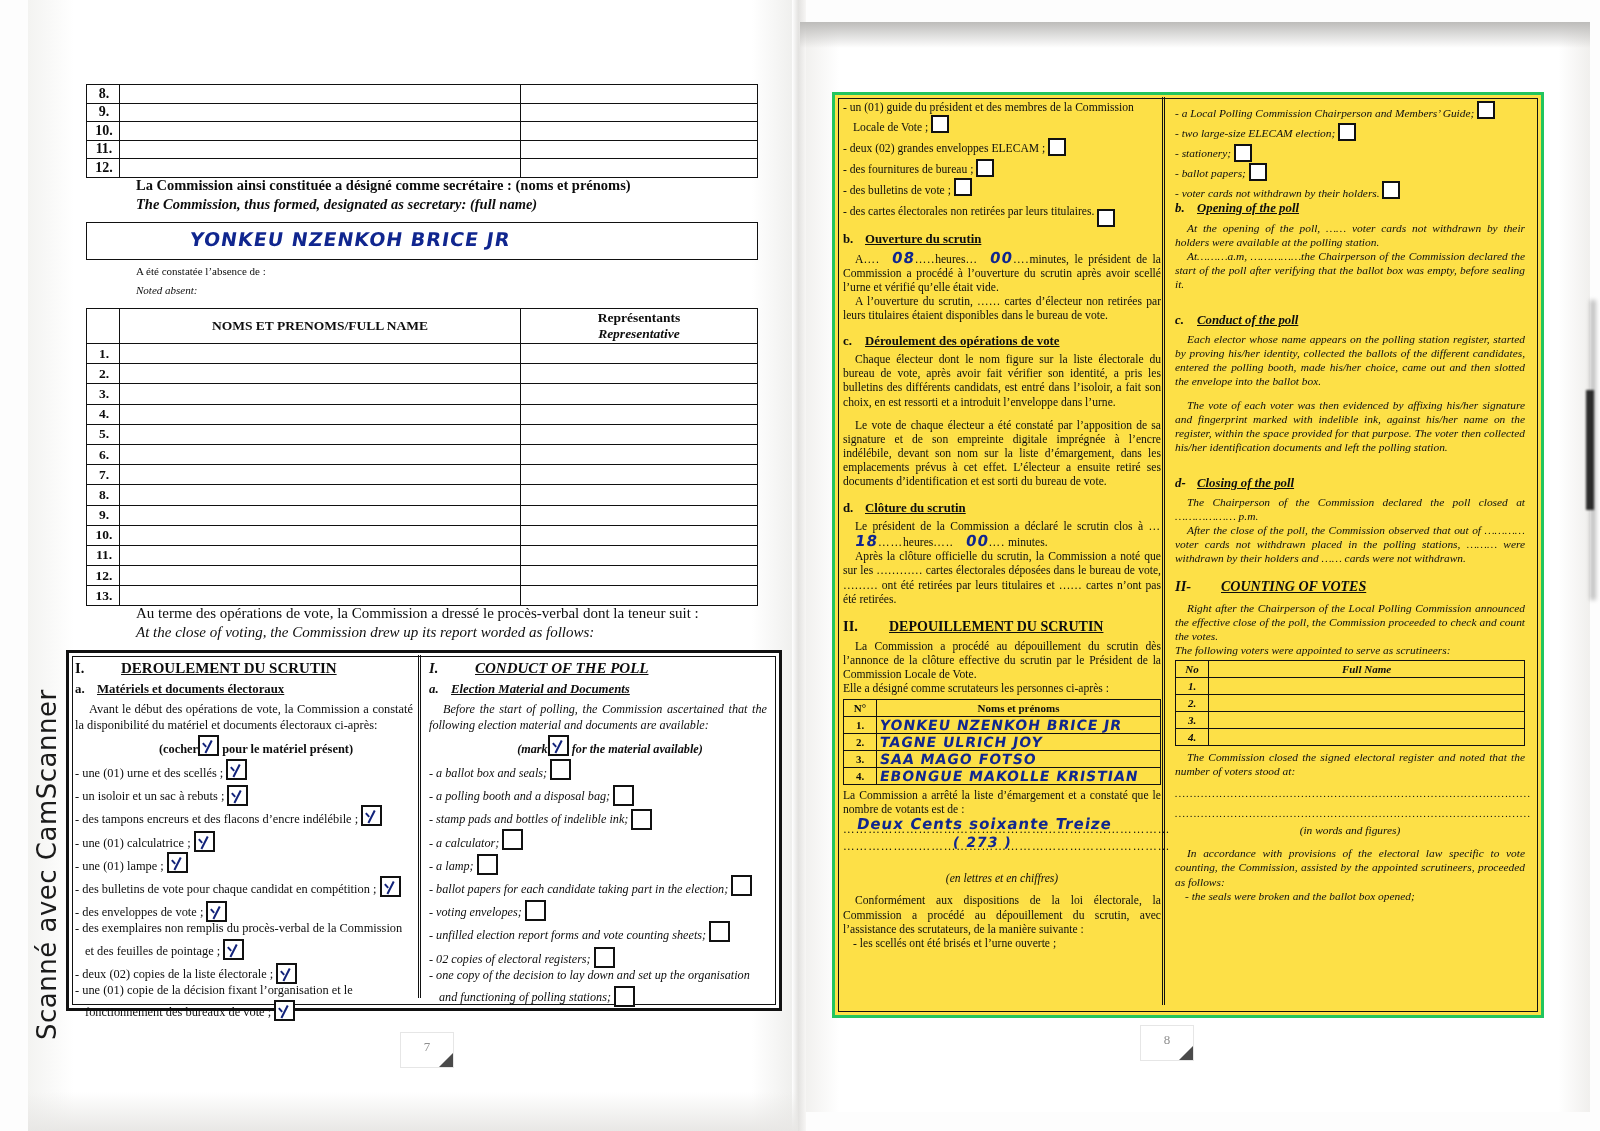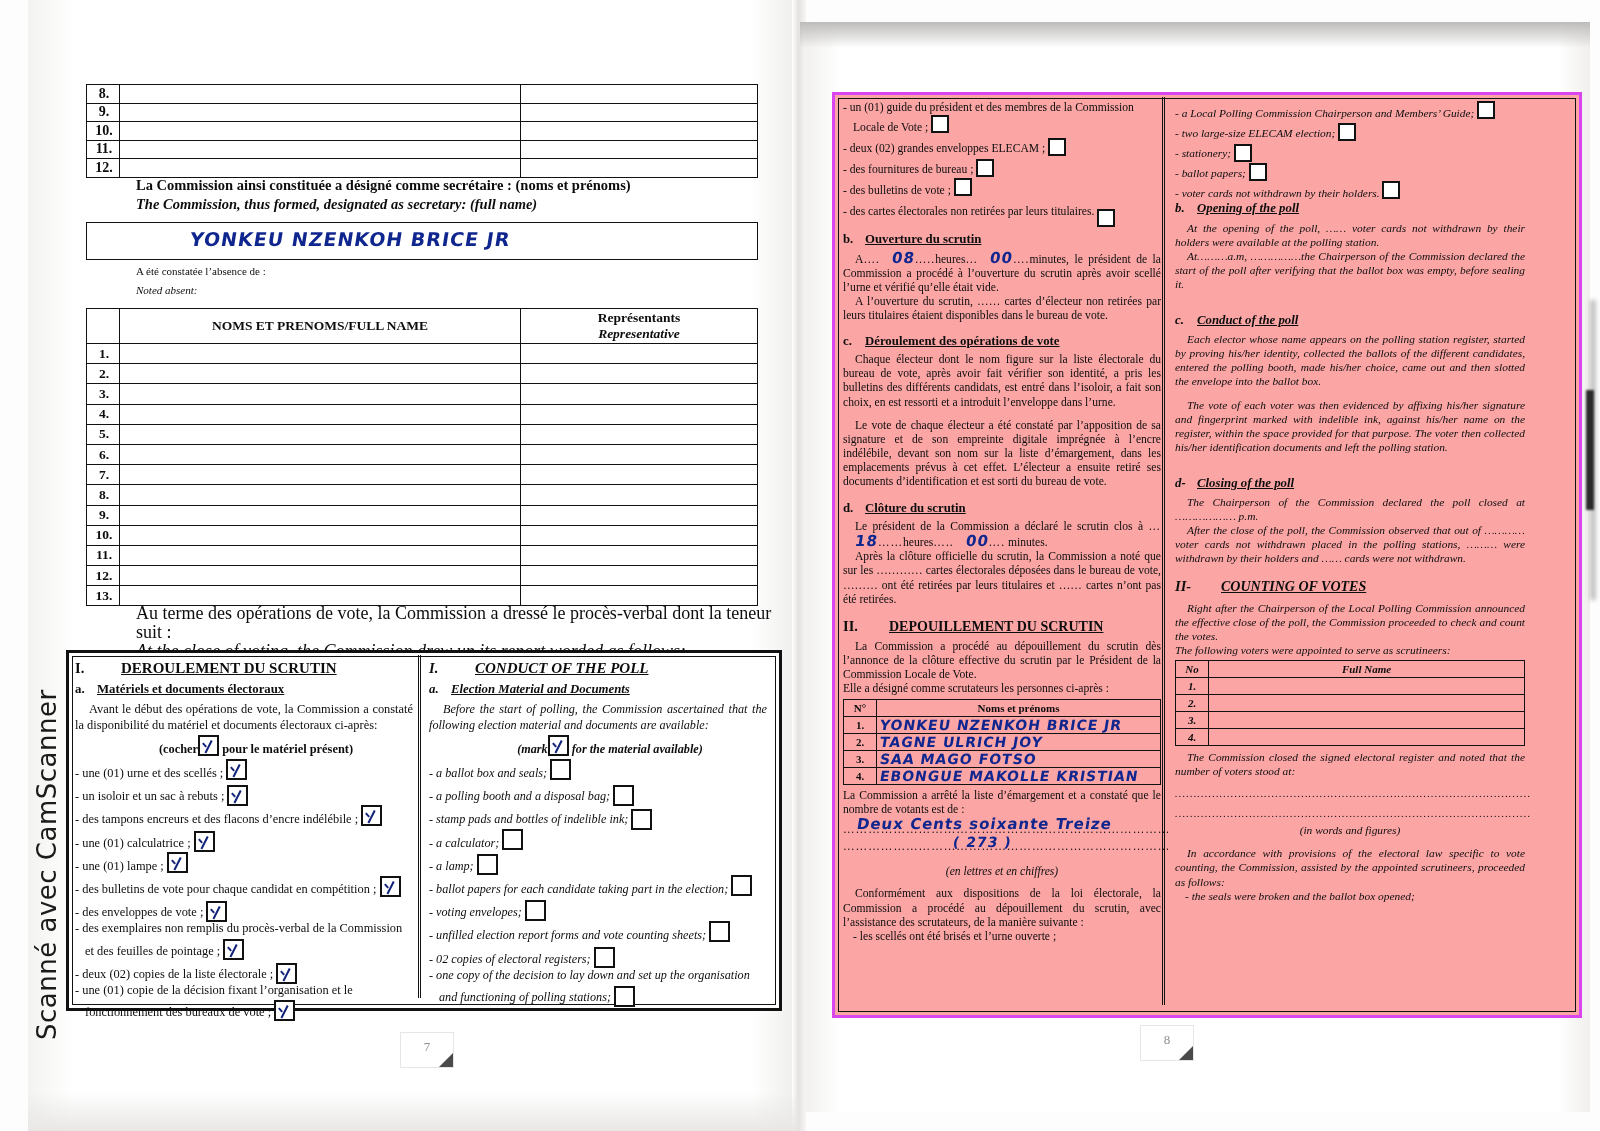--- a/index.html
+++ b/index.html
@@ -63,37 +63,37 @@
 
   #sec-label{position:absolute;left:136px;top:176px;width:640px;font-size:14.5px;line-height:19px;}
   #sec-box{position:absolute;left:86px;top:222px;width:670px;height:36px;border:1.6px solid #111;}
   #sec-name{position:absolute;left:190px;top:228px;font-size:19px;}
 
   #abs-label{position:absolute;left:136px;top:262px;font-size:11px;line-height:19px;}
   #tbl-abs{position:absolute;left:86px;top:308px;width:672px;}
   #tbl-abs td,#tbl-abs th{height:19.2px;font-size:13.5px;}
   #tbl-abs .hdr{height:34px;text-align:center;vertical-align:middle;}
 
-  #close-label{position:absolute;left:136px;top:604px;width:640px;font-size:18px;line-height:19px;}
+  #close-label{position:absolute;left:136px;top:604px;width:640px;font-size:15px;line-height:19px;}
 
   #boxI{position:absolute;left:66px;top:650px;width:710px;height:355px;
       border:3px solid #111;background:#fff;}
   #boxI .inner{position:absolute;left:3px;top:3px;right:3px;bottom:3px;border:1.5px solid #111;}
   #boxI .colL{position:absolute;left:6px;top:4px;width:338px;font-size:12.4px;line-height:15.2px;}
   #boxI .sep{position:absolute;left:349px;top:2px;width:0;height:343px;border-left:3px double #111;}
   #boxI .colR{position:absolute;left:360px;top:4px;width:338px;font-size:12.2px;line-height:15.2px;}
   .sechead{font-size:14.5px;margin:4px 0 6px 0;}
   .sechead .rn{display:inline-block;width:46px;font-weight:bold;}
   .subhead{font-size:12.8px;margin:3px 0 5px 0;}
   .subhead .ltr{display:inline-block;width:22px;font-weight:bold;}
   ul.dash{list-style:none;margin:0;padding:0;}
   ul.dash li{margin:0 0 1px 0;padding:0;text-indent:-10px;padding-left:10px;}
 
   
-  #boxR{position:absolute;left:832px;top:92px;width:706px;height:920px;border:3px solid #d946ef;background:#fca5a5;padding-left:38px;}
+  #boxR{position:absolute;left:832px;top:92px;width:706px;height:920px;border:3px solid #22c55e;background:#fde047;}
   #boxR .inner{position:absolute;left:3px;top:3px;right:3px;bottom:3px;border:1.4px solid #111;}
   #boxR .colL{position:absolute;left:8px;top:6px;width:318px;font-size:11.6px;line-height:14.1px;}
   #boxR .sep{position:absolute;left:327px;top:2px;width:0;height:908px;border-left:3px double #111;}
   #boxR .colR{position:absolute;left:340px;top:6px;width:350px;font-size:11.4px;line-height:14.1px;}
   .dots{letter-spacing:1px;}
   table.mini{border-collapse:collapse;width:100%;margin:3px 0 4px 0;}
   table.mini td,table.mini th{border:1.2px solid #111;font-size:11px;height:16px;padding:0 3px;}
   table.mini .n{width:26px;text-align:center;font-weight:bold;}
 
   
@@ -376,21 +376,21 @@
 
       <div class="just">La Commission a arrêté la liste d’émargement et a constaté que le nombre de votants est de :</div>
       <div style="position:relative;height:18px;margin-top:2px">
         <span class="dots" style="position:absolute;left:0;top:4px">……………………………………………………………………</span>
         <span class="hw" style="position:absolute;left:14px;top:-2px;font-size:15px">Deux  Cents   soixante  Treize</span>
       </div>
       <div style="position:relative;height:17px">
         <span class="dots" style="position:absolute;left:0;top:3px">……………………………………………………………………</span>
         <span class="hw" style="position:absolute;left:110px;top:-2px;font-size:14px">( 273 )</span>
       </div>
-      <div class="ctr en" style="margin-top:11px">(en lettres et en chiffres)</div>
+      <div class="ctr en" style="margin-top:18px">(en lettres et en chiffres)</div>
 
       <div class="just" style="text-indent:12px;margin-top:8px">Conformément aux dispositions de la loi électorale, la Commission a procédé au dépouillement du scrutin, avec l’assistance des scrutateurs, de la manière suivante :</div>
       <div style="padding-left:10px">- les scellés ont été brisés et l’urne ouverte ;</div>
     </div>
 
     <div class="sep"></div>
 
     <div class="colR en">
       <ul class="dash" id="ren-items">
           <li><span>- a Local Polling Commission Chairperson and Members’ Guide; </span><span class="cbs" style="position: relative; top: 0px;"></span></li>

